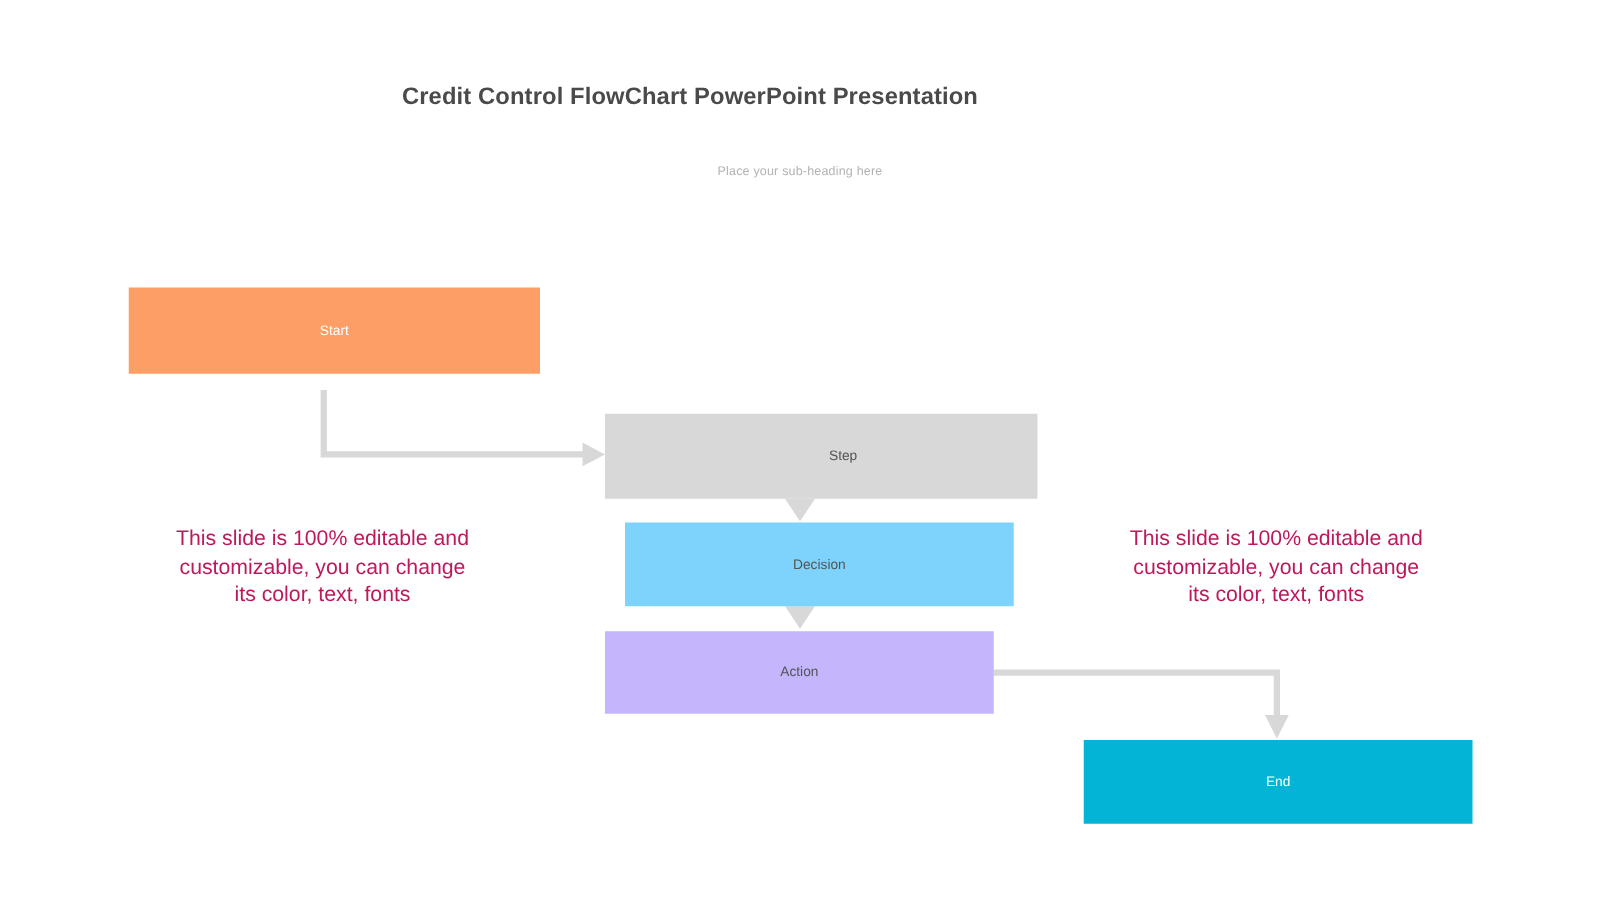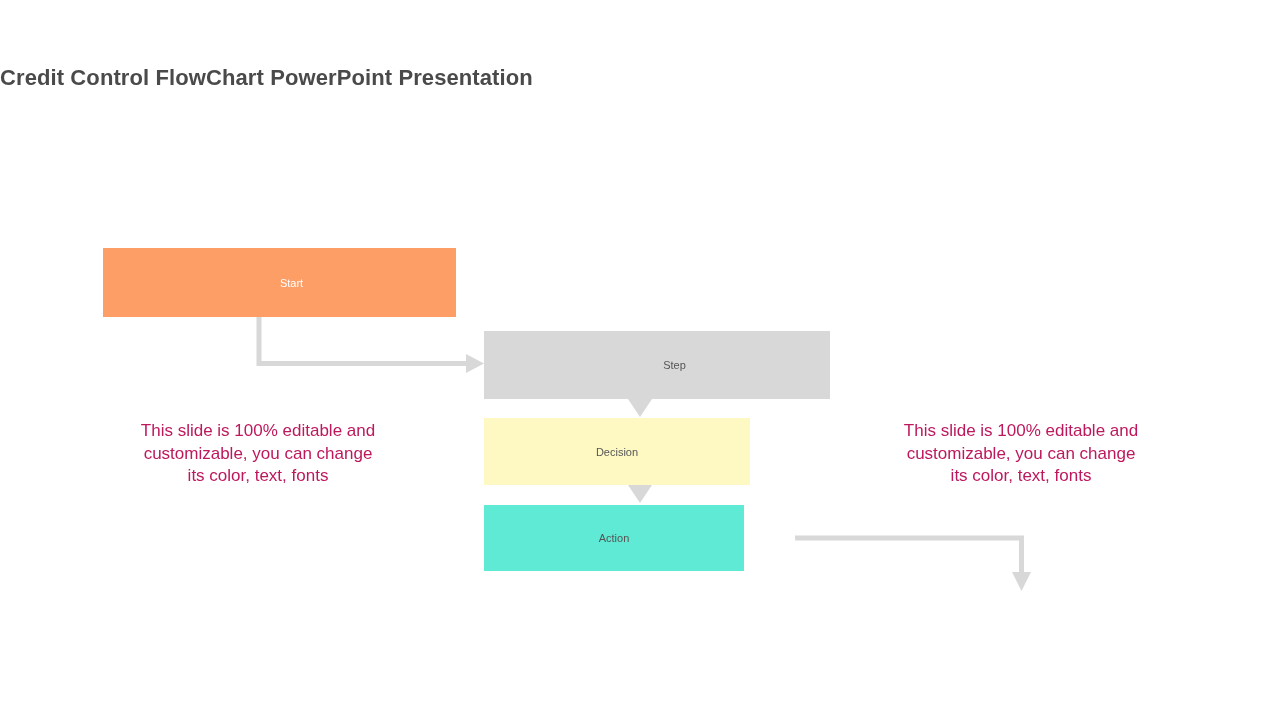--- a/index.html
+++ b/index.html
@@ -19,21 +19,22 @@
     height: 720px;
     background: #ffffff;
   }
 
   
   .slide-title {
     position: absolute;
     left: 0;
     top: 58px;
     width: 1104px;
-    font-size: 22px;
+    text-align: center;
+    font-size: 19px;
     font-weight: bold;
     color: #4a4a4a;
     letter-spacing: 0.1px;
     line-height: 40px;
   }
   .slide-subtitle {
     position: absolute;
     left: 0;
     top: 131px;
     width: 1280px;
@@ -53,50 +54,49 @@
     justify-content: center;
     font-size: 11px;
     line-height: 14px;
   }
   .flow-box .box-label {
     display: block;
     text-align: center;
   }
   .box-start {
     left: 103px;
-    top: 248px;
+    top: 230px;
     width: 329px;
     height: 69px;
     background: #fd9e66;
     color: #ffffff;
-    padding-left: 24px;
   }
   .box-step {
     left: 484px;
     top: 331px;
     width: 311px;
     height: 68px;
     background: #d8d8d8;
     color: #555555;
     padding-left: 35px;
   }
   .box-decision {
-    left: 484px;
+    left: 500px;
     top: 418px;
-    width: 266px;
+    width: 311px;
     height: 67px;
-    background: #fef9c3;
+    background: #7dd3fc;
     color: #555555;
   }
   .box-action {
     left: 484px;
     top: 505px;
-    width: 260px;
+    width: 311px;
     height: 66px;
-    background: #5eead4;
+    background: #c4b5fd;
     color: #555555;
   }
   .box-end {
     left: 867px;
     top: 592px;
     width: 311px;
     height: 67px;
     background: #03b4d6;
     color: #ffffff;
   }
@@ -130,20 +130,21 @@
     pointer-events: none;
   }
 </style>
 </head>
 <body>
 
 <div class="slide">
 
   <div class="slide-title">Credit Control FlowChart PowerPoint Presentation</div>
 
+  <div class="slide-subtitle">Place your sub-heading here</div>
 
   <svg class="connectors" viewBox="0 0 1280 720" width="1280" height="720">
 
     <g>
       <path d="M 259 312 L 259 363.5 L 468 363.5" fill="none" stroke="#d8d8d8" stroke-width="5"></path>
       <polygon points="466,354 484,363.5 466,373" fill="#d8d8d8"></polygon>
     </g>
 
     <g>
       <path d="M 634.5 399 L 645.5 399 L 645.5 404 L 634.5 404 Z" fill="#d8d8d8"></path>
@@ -171,18 +172,21 @@
   </div>
 
   <div class="flow-box box-decision">
     <span class="box-label">Decision</span>
   </div>
 
   <div class="flow-box box-action">
     <span class="box-label">Action</span>
   </div>
 
+  <div class="flow-box box-end">
+    <span class="box-label">End</span>
+  </div>
 
   <div class="body-text body-left">This slide is 100% editable and customizable, you can change its color, text, fonts</div>
 
   <div class="body-text body-right">This slide is 100% editable and customizable, you can change its color, text, fonts</div>
 
 </div>
 
 </body></html>

